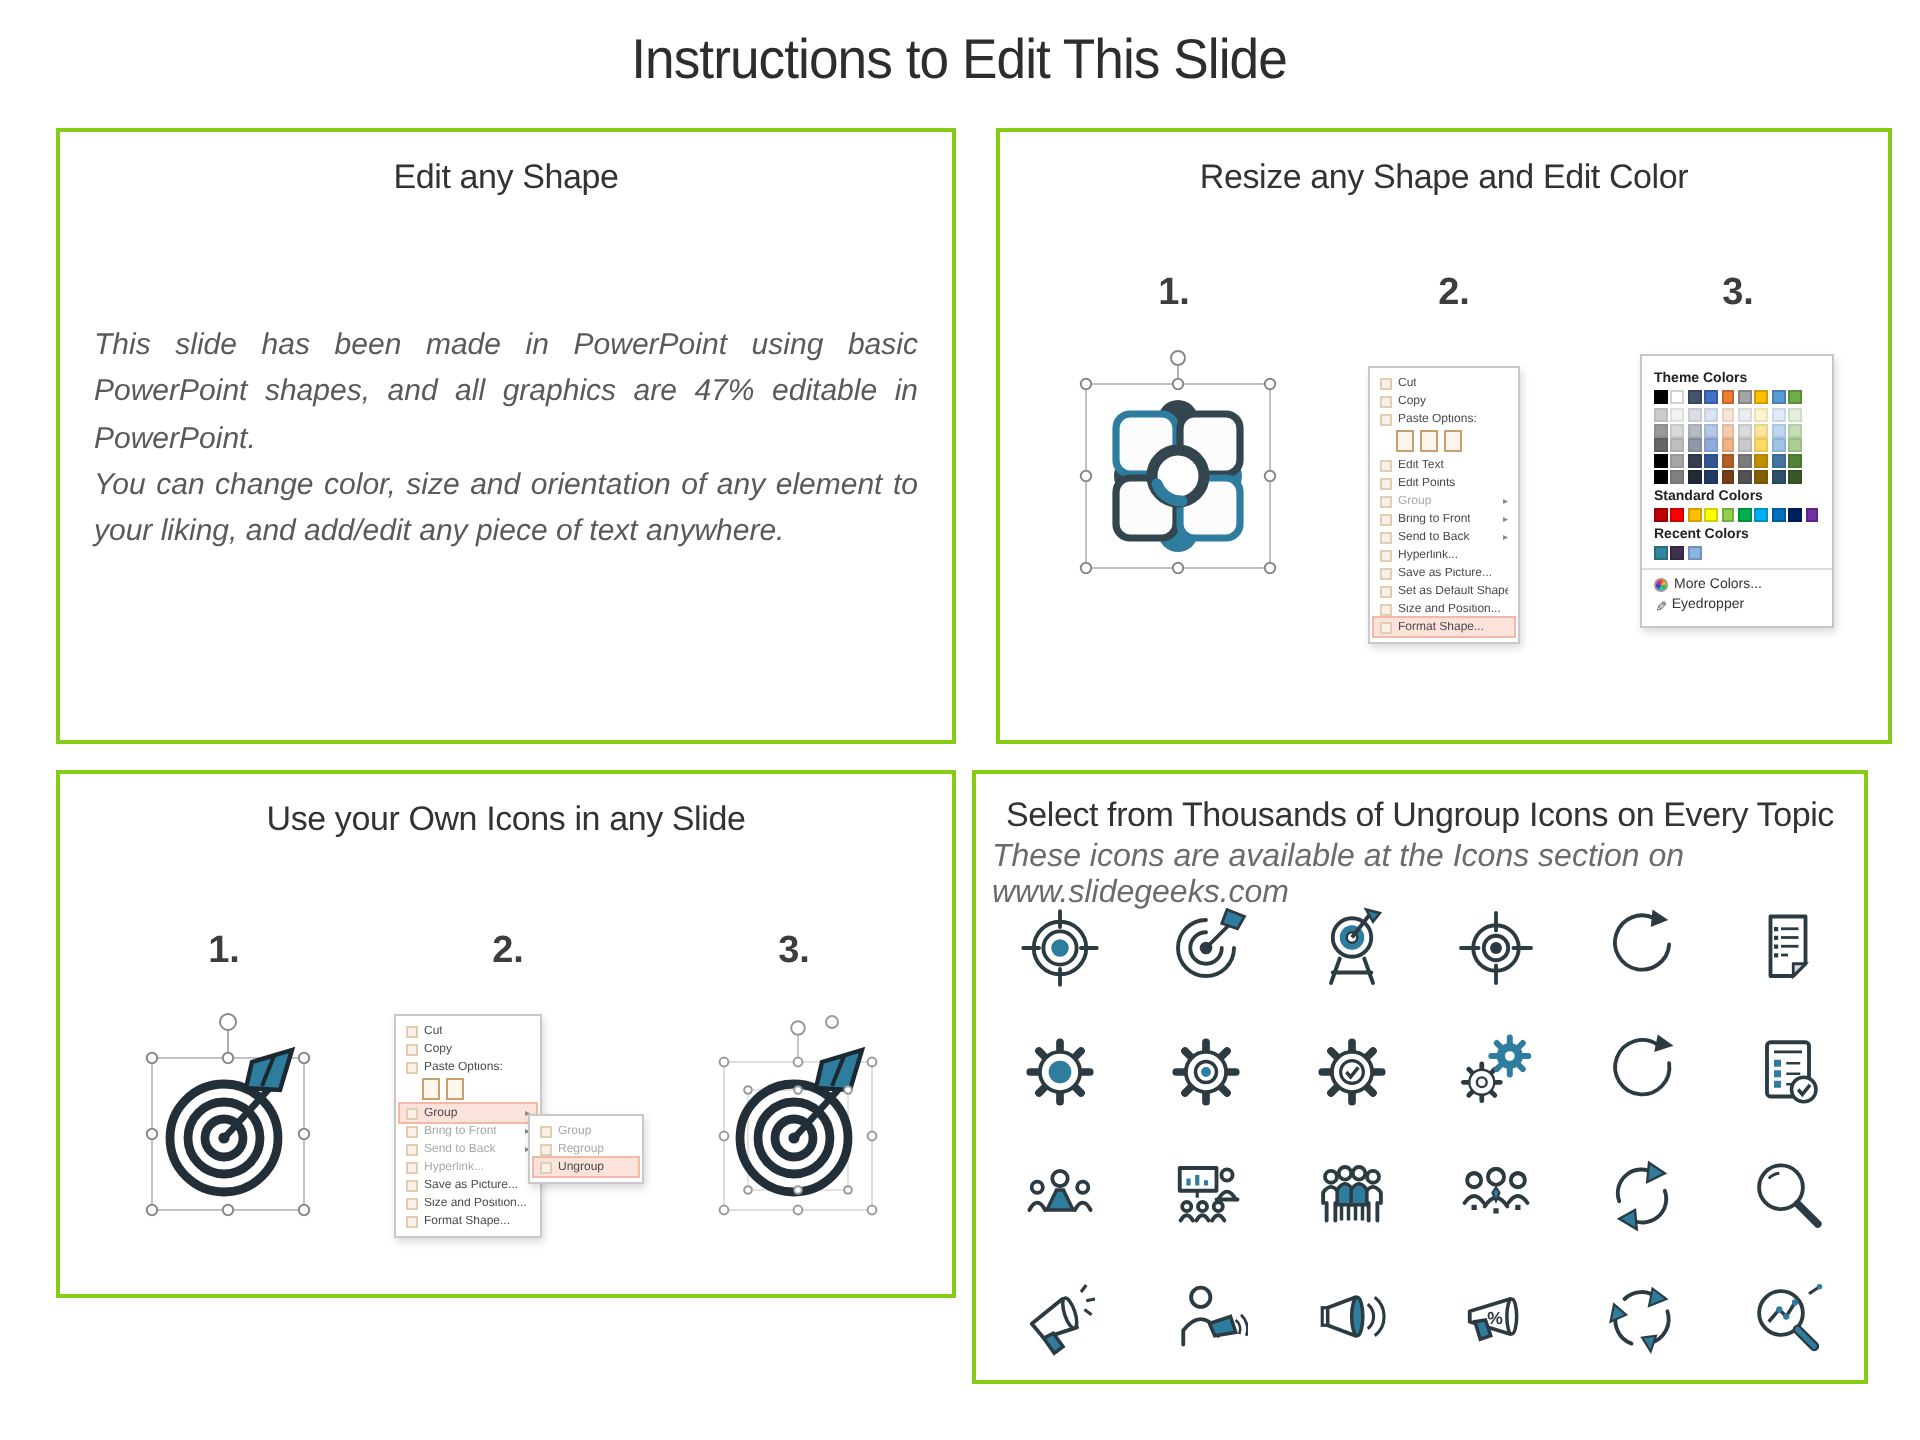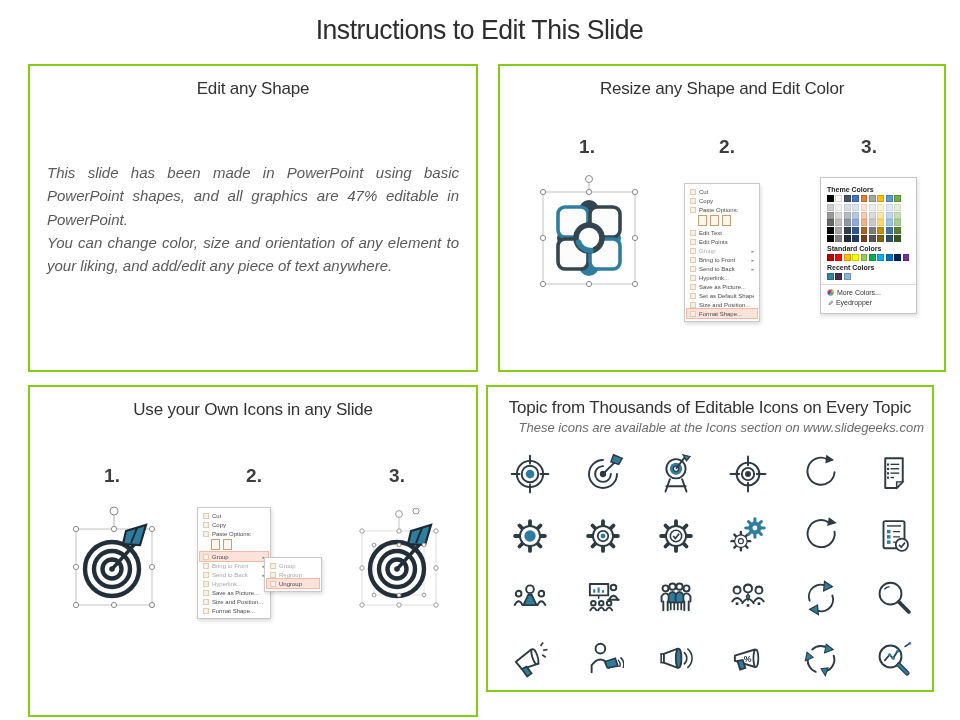--- a/index.html
+++ b/index.html
@@ -9,21 +9,21 @@
     font-family:"Liberation Sans", sans-serif; overflow:hidden;
   }
   .page-title {
     position:absolute; top:14px; left:0; width:960px; text-align:center;
     font-size:28px; font-weight:500; color:#2d2d2d; margin:0; letter-spacing:-0.5px;
   }
   .page-title span { display:inline-block; transform:scaleX(0.95); }
   .panel { position:absolute; background:#fff; border:2px solid #84cc16; }
   #panel-edit-shape   { left:28px;  top:64px;  width:450px; height:308px; }
   #panel-resize-color { left:486px; top:64px;  width:448px; height:308px;margin-left:12px; }
-  #panel-own-icons    { left:28px;  top:385px; width:450px; height:332px; }
+  #panel-own-icons    { left:28px;  top:385px; width:450px; height:264px; }
   #panel-icon-library { left:486px; top:385px; width:448px; height:307px; }
   .panel h2 {
     font-size:17px; font-weight:500; color:#333; text-align:center;
     margin:13px 8px 0; letter-spacing:-0.2px;
   }
   .body-text {
     font-style:italic; font-size:15px; color:#5a5a5a; text-align:justify;
     line-height:1.55; margin:0 17px;
   }
   #para1 { margin-top:62px; }
@@ -51,21 +51,21 @@
   .srow { display:flex; gap:1.5px; }
   .srow.tight { margin-top:0.5px; }
   .sw { width:6.9px; height:6.9px; border:1px solid rgba(0,0,0,0.18); flex:none; }
   .swv { width:6.9px; height:7.2px; border:1px solid rgba(0,0,0,0.08); flex:none; }
   .pdivider { border-top:1px solid #ddd; margin:4px -6px 3px; }
   .picker-item { display:flex; align-items:center; gap:3px; height:10px; color:#333; }
   .cwheel { width:7px; height:7px; border-radius:50%; flex:none;
     background:conic-gradient(#e33,#ec2,#2b2,#2cc,#23c,#c2c,#e33); border:1px solid #999; }
   .edrop { font-size:7px; color:#555; transform:rotate(90deg); display:inline-block; }
   
-  .sub-note { font-style:italic; font-size:13px; color:#6b6b6b; text-align:right; margin:2px 8px 0; }
+  .sub-note { font-style:italic; font-size:16px; color:#6b6b6b; text-align:left; margin:2px 8px 0; }
   .icon-grid { position:absolute; left:6px; top:56px; width:436px;
     display:grid; grid-template-columns:repeat(6,1fr); grid-auto-rows:62px; }
   .icell { display:flex; align-items:center; justify-content:center; }
   svg { display:block; }
   .gfx { position:absolute; z-index:2; }
 </style>
 </head>
 <body>
 
 <h1 class="page-title"><span>Instructions to Edit This Slide</span></h1>
@@ -404,21 +404,21 @@
         <circle cx="24" cy="96" r="1.9"></circle>
           <circle cx="74" cy="96" r="1.9"></circle>
         <circle cx="49" cy="46" r="1.9"></circle>
           <circle cx="49" cy="96" r="1.9"></circle>
       </g>
     </svg>
   </div>
 </section>
 
 <section class="panel" id="panel-icon-library">
-  <h2 style="margin-top:11px;">Topic from Thousands of Editable Icons on Every Topic</h2>
+  <h2 style="margin-top:11px;">Select from Thousands of Ungroup Icons on Every Topic</h2>
   <div class="sub-note">These icons are available  at the Icons section on www.slidegeeks.com</div>
   <div class="icon-grid" id="icon-grid">
       <div class="icell">
         <svg width="42" height="42" viewBox="0 0 48 48">
           <g fill="none" stroke="#2c3a42" stroke-width="2.2" stroke-linecap="round" stroke-linejoin="round">
             <circle cx="24" cy="24" r="15"></circle>
             <circle cx="24" cy="24" r="9.5"></circle>
             <line x1="24" y1="3" x2="24" y2="12"></line>
             <line x1="24" y1="36" x2="24" y2="45"></line>
             <line x1="3" y1="24" x2="12" y2="24"></line>

